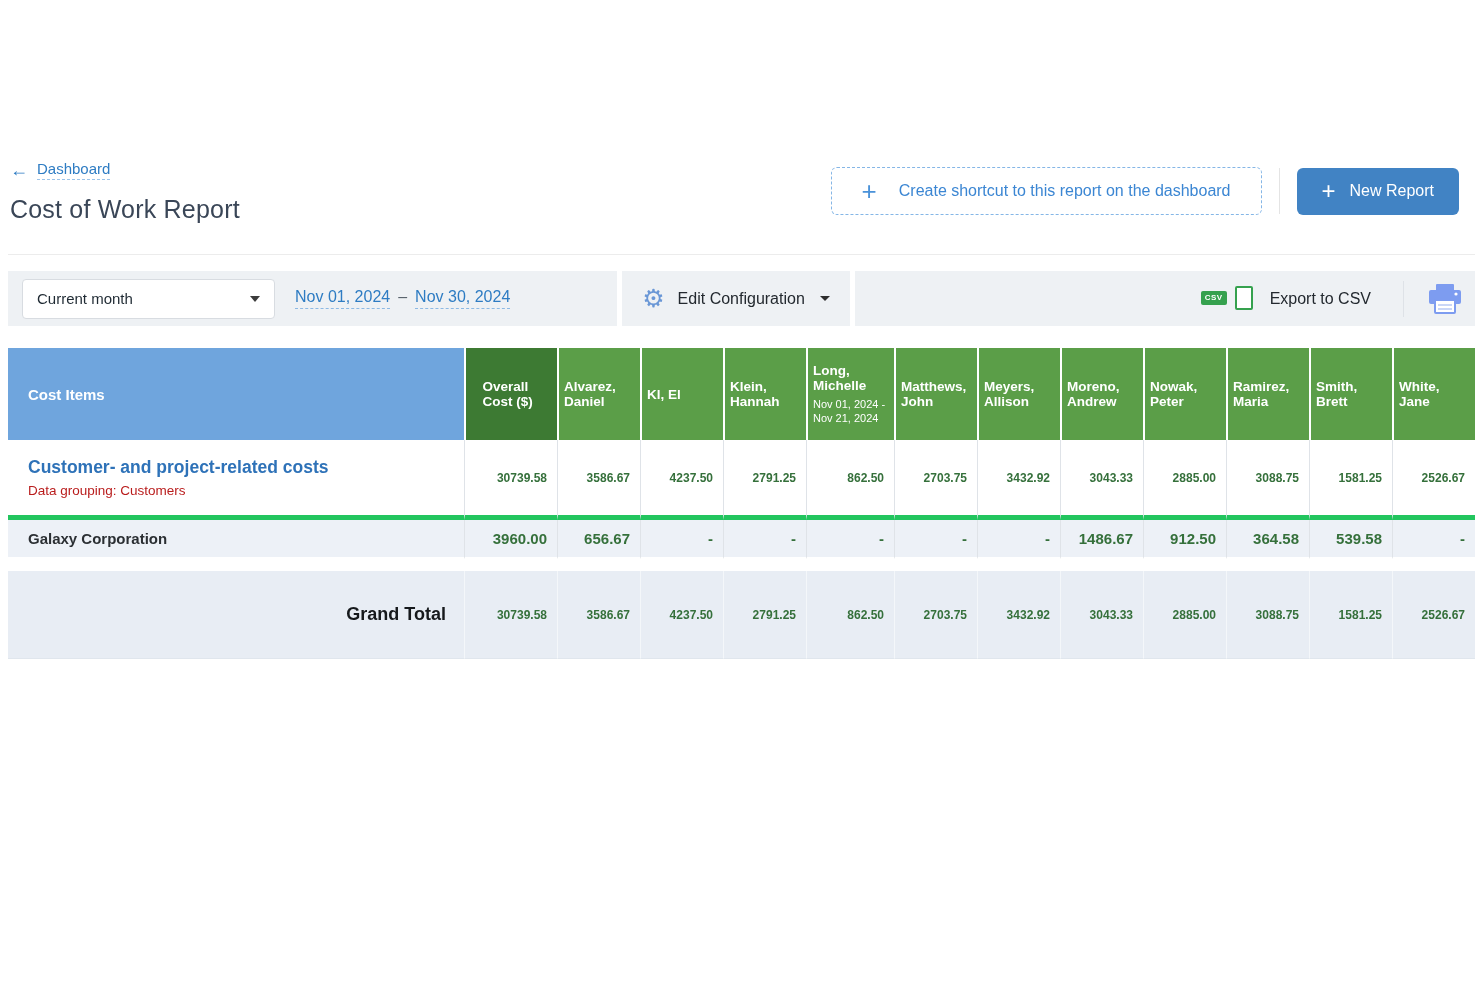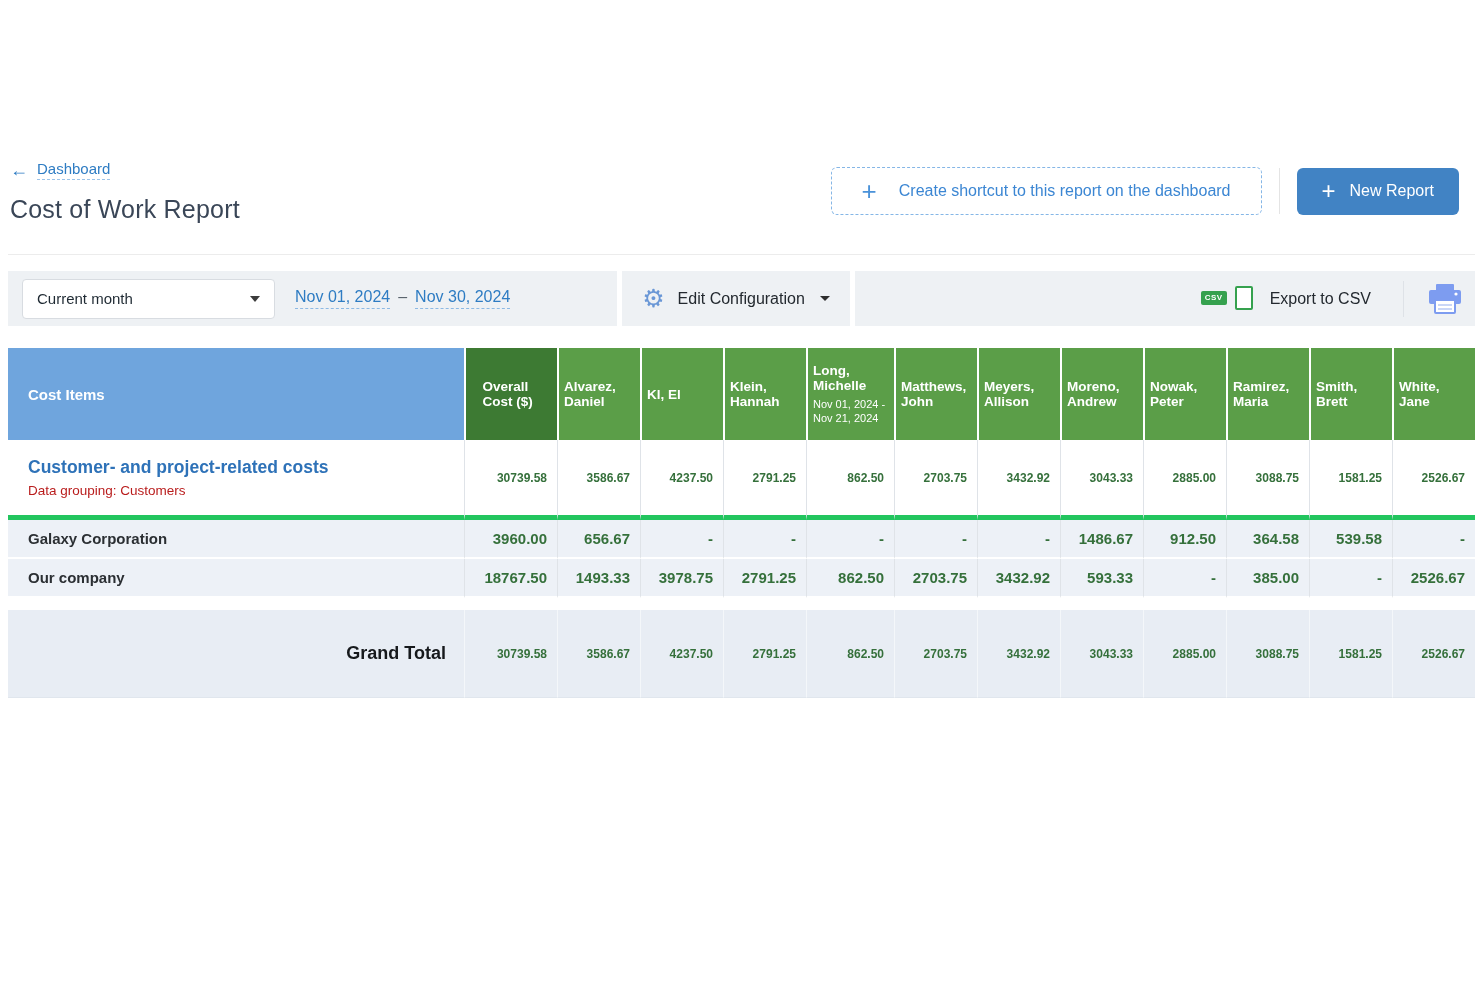--- a/index.html
+++ b/index.html
@@ -228,35 +228,20 @@
             <td class="num">-</td>
             <td class="num">-</td>
             <td class="num">-</td>
             <td class="num">-</td>
             <td class="num">1486.67</td>
             <td class="num">912.50</td>
             <td class="num">364.58</td>
             <td class="num">539.58</td>
             <td class="num">-</td>
           </tr>
-          <tr class="company-row">
-            <td class="row-label">Our company</td>
-            <td class="num">18767.50</td>
-            <td class="num">1493.33</td>
-            <td class="num">3978.75</td>
-            <td class="num">2791.25</td>
-            <td class="num">862.50</td>
-            <td class="num">2703.75</td>
-            <td class="num">3432.92</td>
-            <td class="num">593.33</td>
-            <td class="num">-</td>
-            <td class="num">385.00</td>
-            <td class="num">-</td>
-            <td class="num">2526.67</td>
-          </tr>
         </tbody>
       </table>
   </div>
 
   <div class="grand-wrap">
     <table>
         <colgroup>
           <col style="width:456px">
           <col style="width:93px">
           <col style="width:83px">

